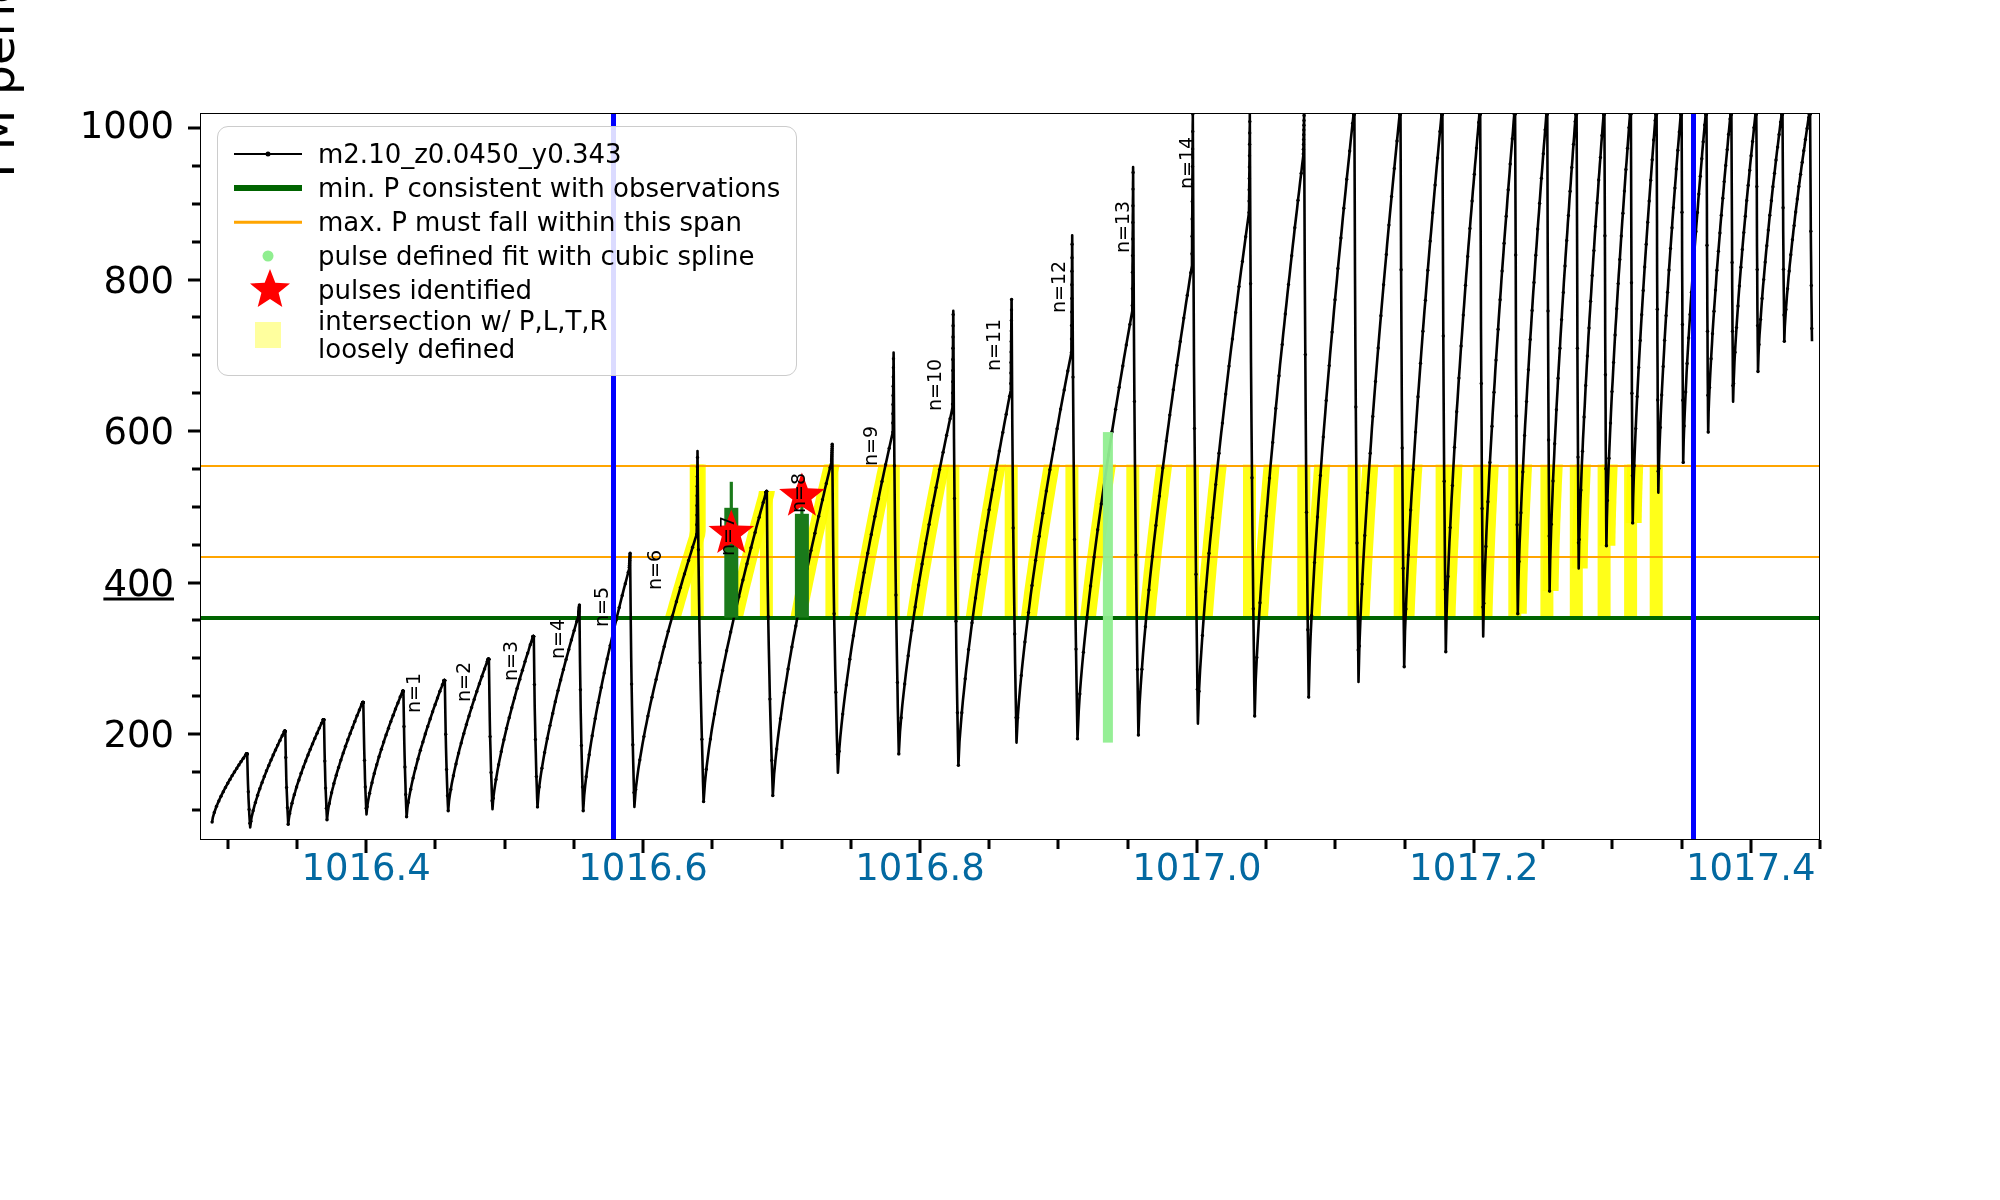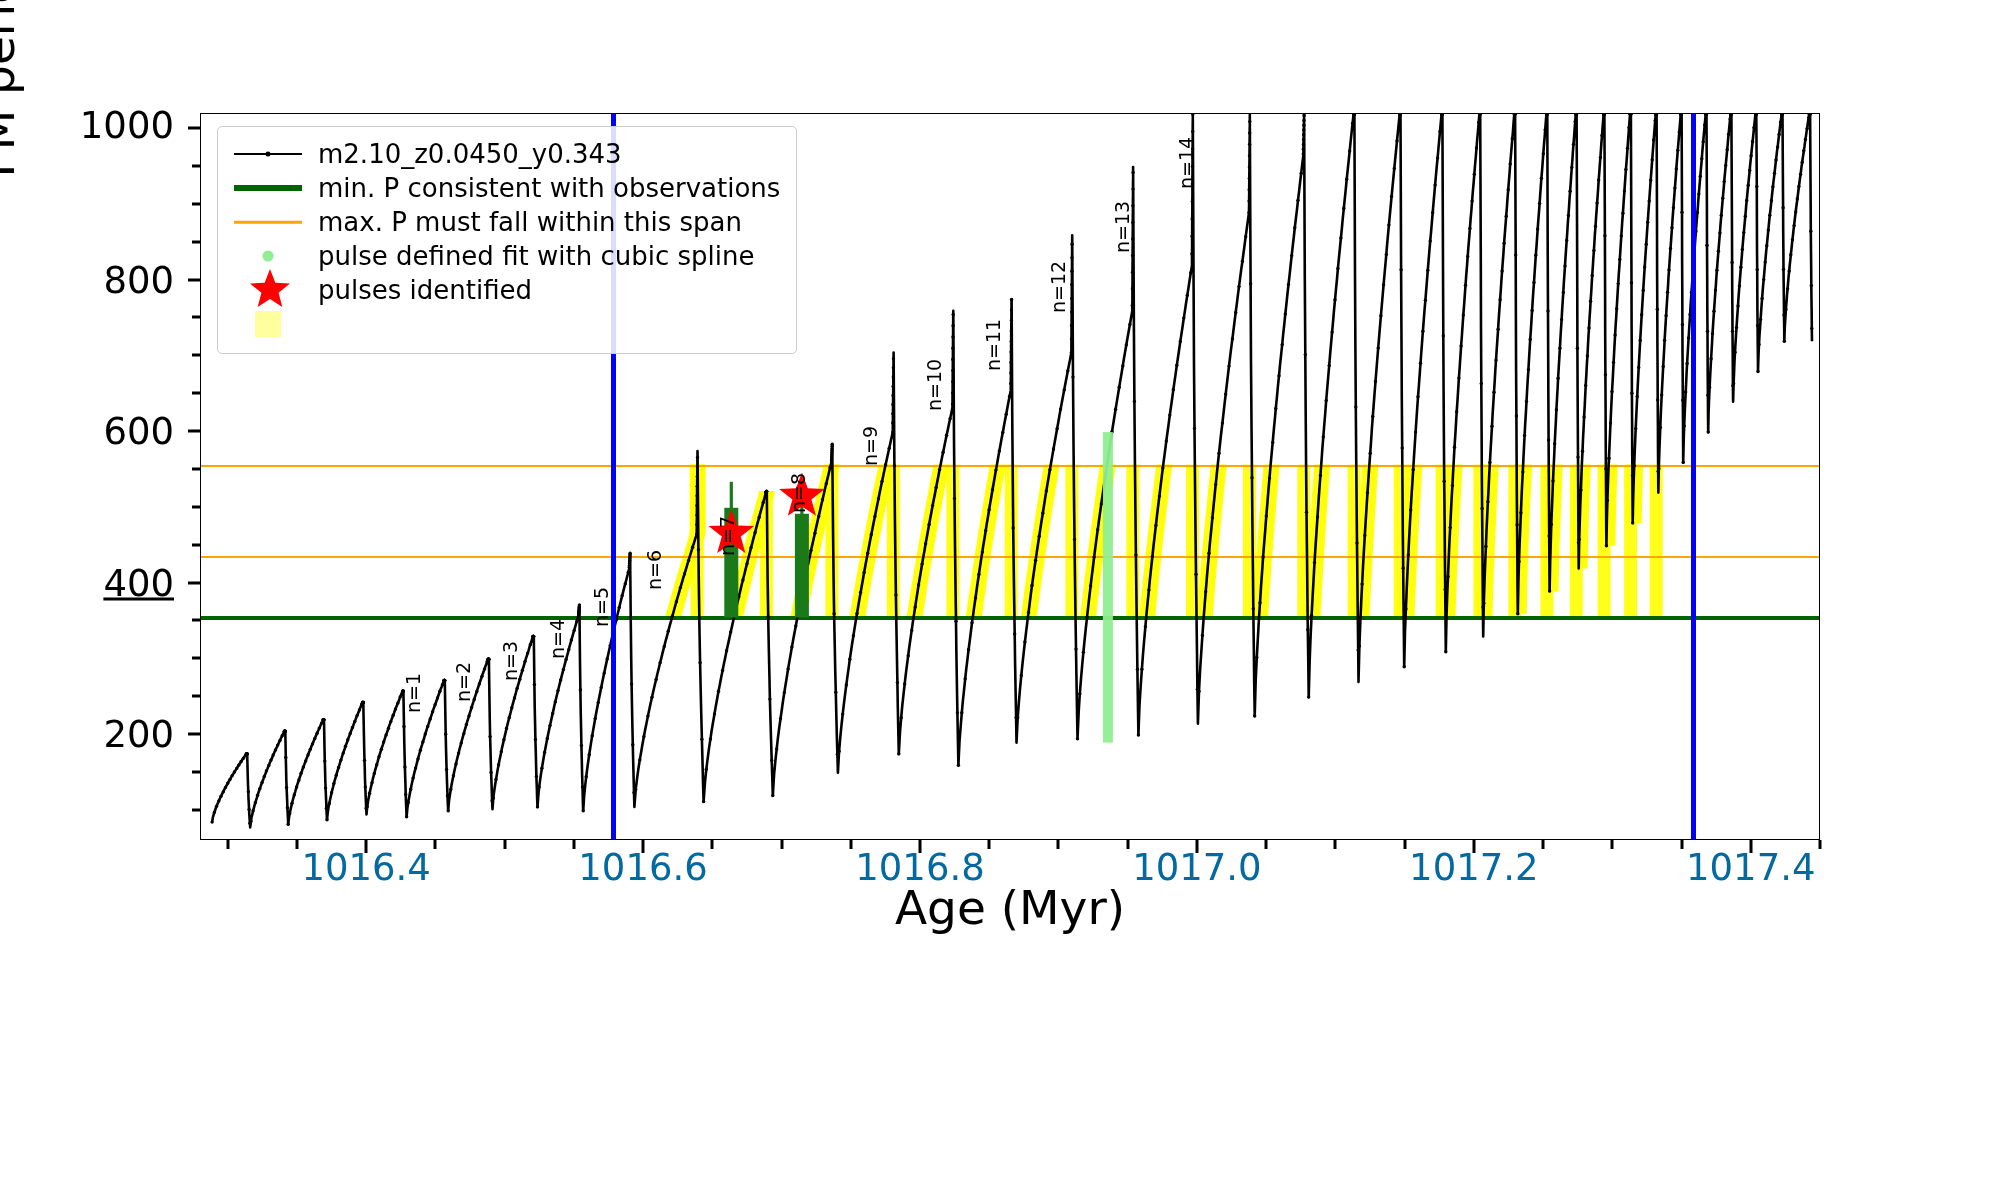--- a/index.html
+++ b/index.html
@@ -95,21 +95,21 @@
     transform:rotate(-90deg);
     letter-spacing:0px;
   }
 
   
   #legend{
     position:absolute;
     left:16px; top:12px;
     background:rgba(255,255,255,0.86);
     border:1px solid #cccccc;
-    border-radius:5px;
+    border-radius:11px;
     padding:10px 16px 12px 14px;
     box-sizing:border-box;
   }
   .legend-row{
     display:flex;
     align-items:center;
     min-height:34px;
   }
   .legend-key{
     width:72px;
@@ -188,21 +188,20 @@
       <div class="ytick-minor" style="top: 506.792px;"></div>
       <div class="ytick-minor" style="top: 468.927px;"></div>
       <div class="ytick-minor" style="top: 393.198px;"></div>
       <div class="ytick-minor" style="top: 355.333px;"></div>
       <div class="ytick-minor" style="top: 317.469px;"></div>
       <div class="ytick-minor" style="top: 241.74px;"></div>
       <div class="ytick-minor" style="top: 203.875px;"></div>
       <div class="ytick-minor" style="top: 166.01px;"></div>
     </div>
 
-  <div id="x-axis-label">Age (Myr)</div>
   <div id="x-ticks">
       <div class="xtick-label" style="left: 366.154px;">1016.4</div>
       <div class="xtick-major" style="left: 366.154px;"></div>
       <div class="xtick-label" style="left: 643.077px;">1016.6</div>
       <div class="xtick-major" style="left: 643.077px;"></div>
       <div class="xtick-label" style="left: 920px;">1016.8</div>
       <div class="xtick-major" style="left: 920px;"></div>
       <div class="xtick-label" style="left: 1196.92px;">1017.0</div>
       <div class="xtick-major" style="left: 1196.92px;"></div>
       <div class="xtick-label" style="left: 1473.85px;">1017.2</div>
@@ -1376,17 +1375,19 @@
             <svg width="48" height="44" class="key-star">
               <path d="M24.0,1.0L29.3,14.7L44.0,15.5L32.6,24.8L36.3,39.0L24.0,31.0L11.7,39.0L15.4,24.8L4.0,15.5L18.7,14.7Z" fill="#ff0000"></path>
             </svg>
           </div>
           <div class="legend-text">pulses identified</div>
         </div>
         <div class="legend-row">
           <div class="legend-key">
             <div class="key-sq" style="background: rgb(255, 255, 158);"></div>
           </div>
+          <div class="legend-text">intersection w/ P,L,T,R
+loosely defined</div>
         </div>
       </div>
 
   </div>
 </div>
 
 </body></html>

